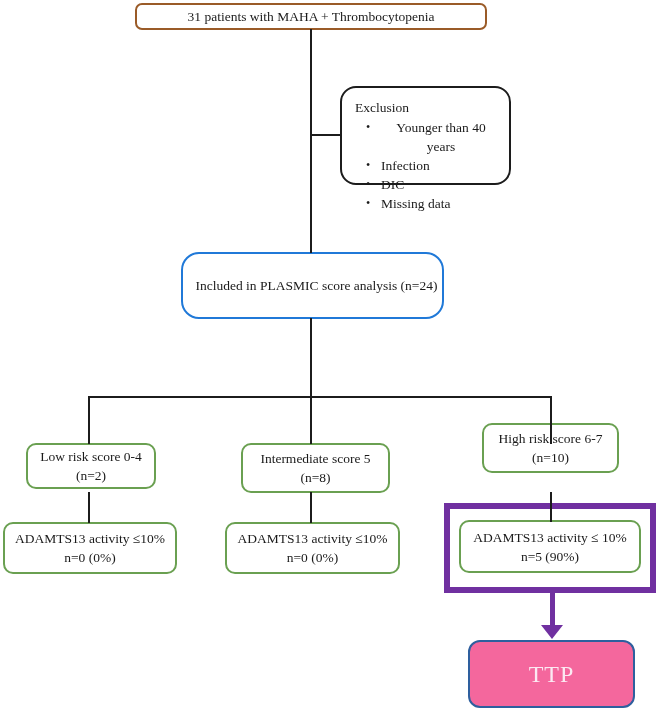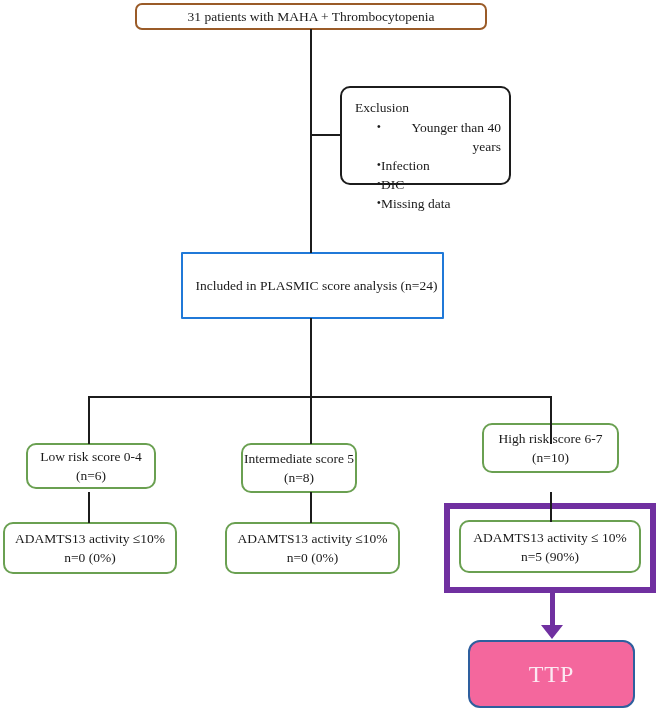--- a/index.html
+++ b/index.html
@@ -29,45 +29,45 @@
     line-height: 19px;
   }
   .top-box {
     left: 135px; top: 3px; width: 352px; height: 27px;
     border: 2px solid var(--brown);
     border-radius: 7px;
   }
   .exclusion-box {
     left: 340px; top: 86px; width: 171px; height: 99px;
     border: 2px solid var(--line);
-    border-radius: 10px;
+    border-radius: 16px;
     align-items: flex-start;
     justify-content: flex-start;
     padding: 10px 8px 8px 13px;
-    text-align: right;
+    text-align: center;
   }
   .exclusion-title { margin-bottom: 1px; }
   .exclusion-item { display: flex; }
   .exclusion-item .bullet {
     width: 26px;
     flex: 0 0 26px;
     font-size: 12px;
   }
   .plasmic-box {
     left: 181px; top: 252px; width: 263px; height: 67px;
     border: 2px solid var(--blue);
-    border-radius: 1px;
+    border-radius: 18px;
     padding-left: 8px;
   }
   .green-box {
     border: 2px solid var(--green);
     border-radius: 10px;
   }
   .risk-low  { left: 26px;  top: 443px; width: 130px; height: 46px; }
-  .risk-mid  { left: 241px; top: 443px; width: 116px; height: 50px; }
+  .risk-mid  { left: 241px; top: 443px; width: 149px; height: 50px; }
   .risk-high { left: 482px; top: 423px; width: 137px; height: 50px; }
   .ad-low  { left: 3px;   top: 522px; width: 174px; height: 52px; }
   .ad-mid  { left: 225px; top: 522px; width: 175px; height: 52px; }
   .ad-high { left: 459px; top: 520px; width: 182px; height: 53px; z-index: 2; }
   .purple-frame {
     position: absolute;
     box-sizing: border-box;
     left: 444px; top: 503px; width: 212px; height: 90px;
     border: 6px solid var(--purple);
     background: transparent;
@@ -142,21 +142,21 @@
       <span>Missing data</span>
     </div>
   </div>
 
   <div class="box plasmic-box">
     <span>Included in PLASMIC score analysis (n=24)</span>
   </div>
 
   <div class="box green-box risk-low">
     <span>Low risk score 0-4</span>
-    <span>(n=6)</span>
+    <span>(n=2)</span>
   </div>
   <div class="box green-box risk-mid">
     <span>Intermediate score 5</span>
     <span>(n=8)</span>
   </div>
   <div class="box green-box risk-high">
     <span>High risk score 6-7</span>
     <span>(n=10)</span>
   </div>
 

